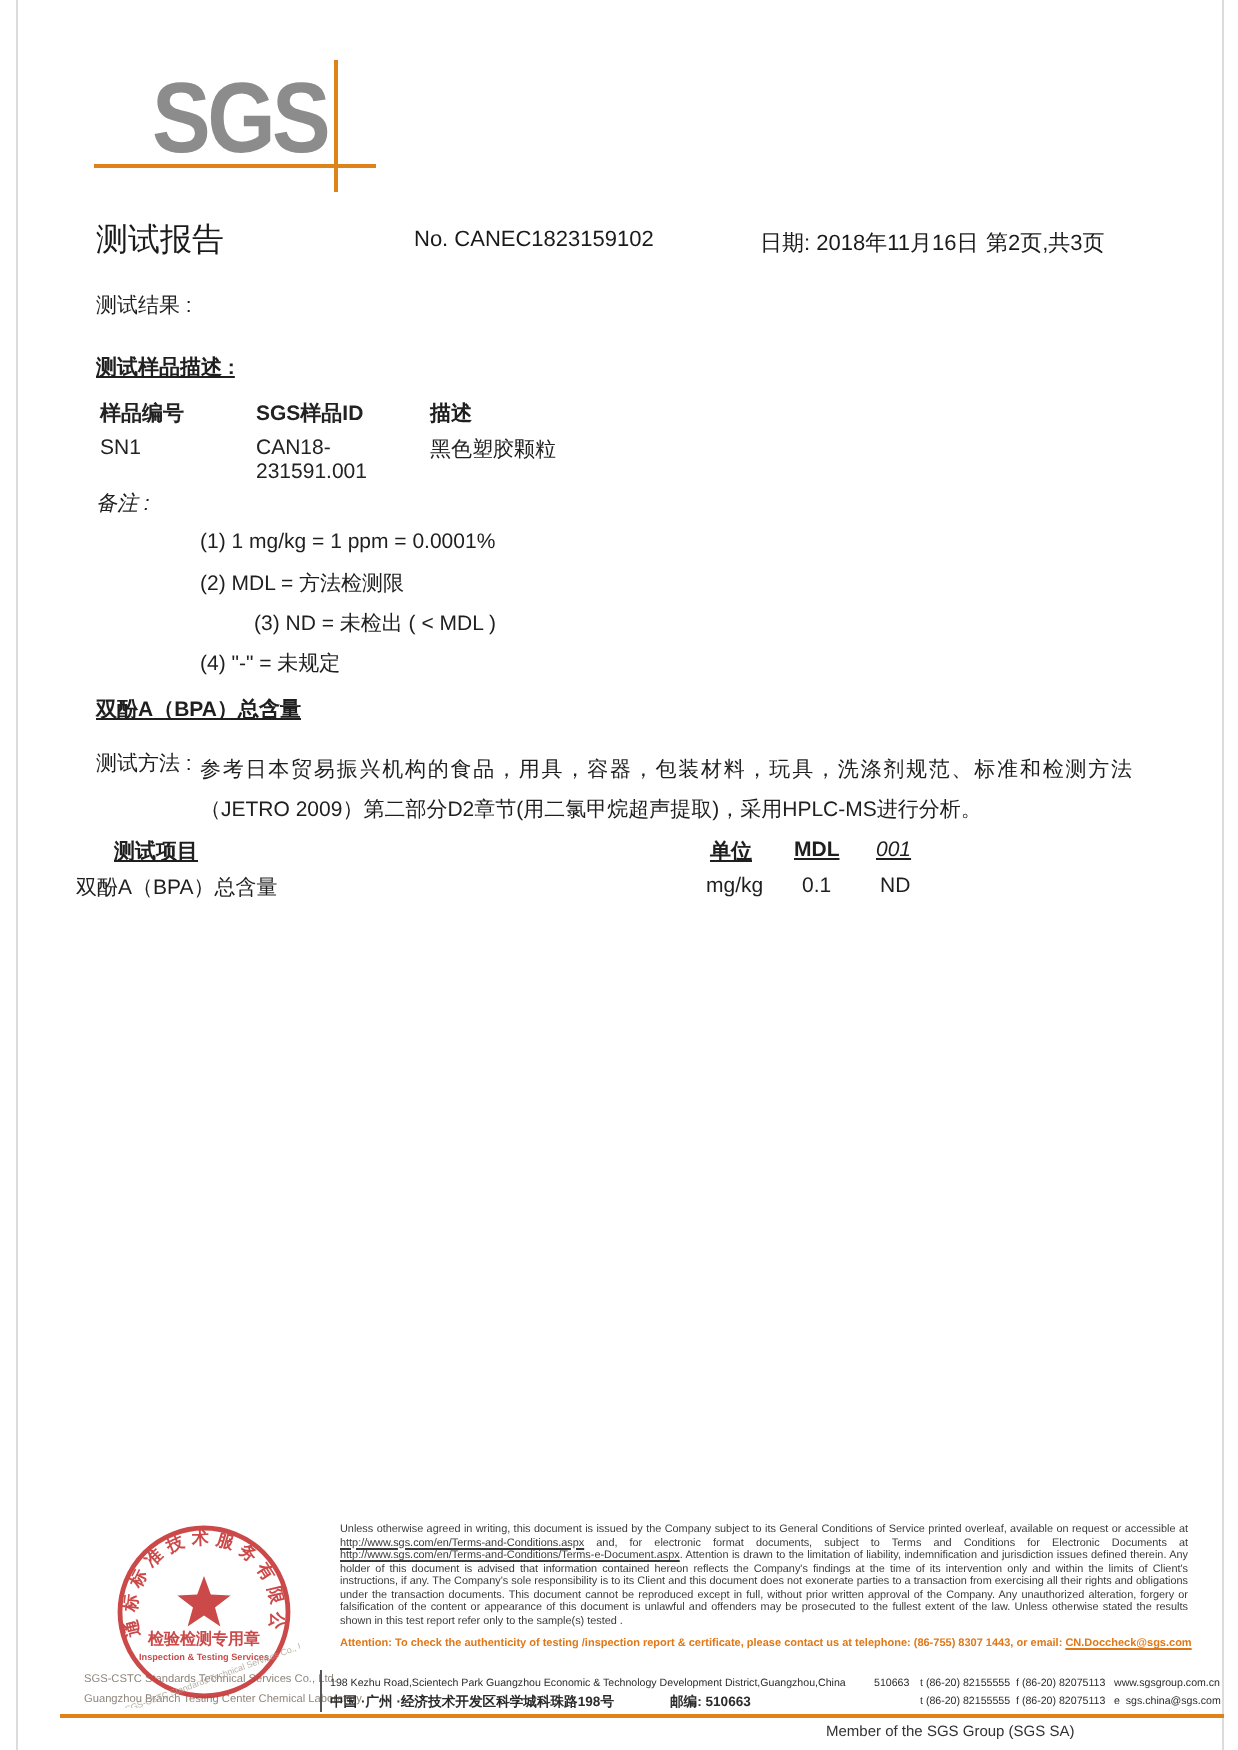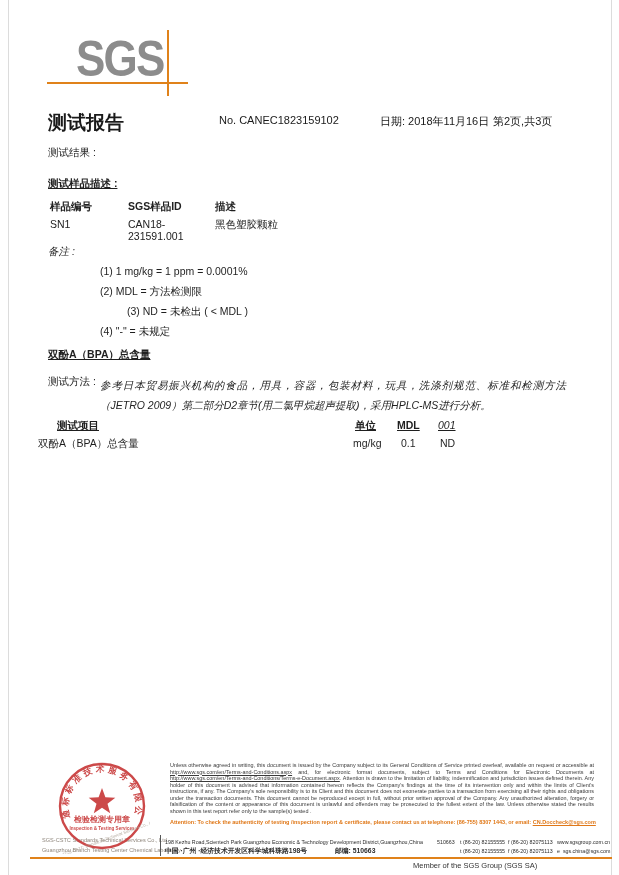--- a/index.html
+++ b/index.html
@@ -7,21 +7,21 @@
     position:relative;width:618px;height:875px;background:#ffffff;overflow:hidden;
     font-family:"Liberation Sans","DejaVu Sans",sans-serif;color:#222;
   }
   .abs{position:absolute;white-space:pre;}
   
   .edge{position:absolute;top:0;bottom:0;width:1px;background:#dcdcdc;}
   
   .logo{font-weight:bold;font-size:50px;color:#8c8c8c;letter-spacing:-2px;transform:scaleX(.88);transform-origin:left top;line-height:1;}
   .oline{position:absolute;background:#e0821a;}
   
-  .title{font-size:19px;font-weight:bold;color:#1a1a1a;}
+  .title{font-size:16px;font-weight:normal;color:#1a1a1a;}
   .meta{font-size:11px;color:#1a1a1a;}
   
   .b{font-size:10.5px;color:#1f1f1f;}
   .bold{font-weight:bold;}
   .ul{text-decoration:underline;}
   .it{font-style:italic;}
   .cell{position:absolute;text-align:left;font-size:10.5px;}
   .method{position:absolute;width:466px;white-space:normal;line-height:20px;font-size:10.5px;color:#1f1f1f;text-align:justify;}
   
   .disc{position:absolute;left:170px;top:762px;width:424px;white-space:normal;
@@ -44,21 +44,21 @@
 <div id="page">
 
   <div class="edge" style="left:8px;"></div>
   <div class="edge" style="left:611px;"></div>
 
   <div class="abs logo" style="left:76px;top:34px;">SGS</div>
   <div class="oline" style="left:167px;top:30px;width:2px;height:66px;"></div>
   <div class="oline" style="left:47px;top:82px;width:141px;height:2px;"></div>
 
   <div class="abs title" style="left:48px;top:110px;">测试报告</div>
-  <div class="abs meta" style="left:207px;top:114px;margin-left:12px;">No. CANEC1823159102</div>
+  <div class="abs meta" style="left:207px;top:114px;">No. CANEC1823159102</div>
   <div class="abs meta" style="left:380px;top:114px;">日期: 2018年11月16日</div>
   <div class="abs meta" style="left:493px;top:114px;">第2页,共3页</div>
 
   <div class="abs b" style="left:48px;top:146px;">测试结果 :</div>
   <div class="abs b bold ul" style="left:48px;top:177px;">测试样品描述 :</div>
 
   <div class="cell bold" style="left:50px;top:200px;width:76px;">样品编号</div>
   <div class="cell bold" style="left:128px;top:200px;width:84px;">SGS样品ID</div>
   <div class="abs b bold" style="left:215px;top:200px;">描述</div>
   <div class="cell" style="left:50px;top:218px;width:76px;">SN1</div>
@@ -66,21 +66,21 @@
   <div class="abs b" style="left:215px;top:218px;text-align:right;">黑色塑胶颗粒</div>
 
   <div class="abs b" style="left:48px;top:245px;font-style:italic;">备注 :</div>
   <div class="abs b" style="left:100px;top:265px;">(1) 1 mg/kg = 1 ppm = 0.0001%</div>
   <div class="abs b" style="left:100px;top:285px;">(2) MDL = 方法检测限</div>
   <div class="abs b" style="left:100px;top:305px;margin-left:27px;">(3) ND = 未检出 ( &lt; MDL )</div>
   <div class="abs b" style="left:100px;top:325px;">(4) "-" = 未规定</div>
 
   <div class="abs b bold ul" style="left:48px;top:348px;">双酚A（BPA）总含量</div>
   <div class="abs b" style="left:48px;top:375px;">测试方法 :</div>
-  <div class="method" style="left:100px;top:375px;font-style:italic;">参考日本贸易振兴机构的食品，用具，容器，包装材料，玩具，洗涤剂规范、标准和检测方法（JETRO 2009）第二部分D2章节(用二氯甲烷超声提取)，采用HPLC-MS进行分析。</div>
+  <div class="method" style="left:100px;top:375px;">参考日本贸易振兴机构的食品，用具，容器，包装材料，玩具，洗涤剂规范、标准和检测方法（JETRO 2009）第二部分D2章节(用二氯甲烷超声提取)，采用HPLC-MS进行分析。</div>
 
   <div class="abs b bold ul" style="left:57px;top:419px;">测试项目</div>
   <div class="abs b bold ul" style="left:355px;top:419px;">单位</div>
   <div class="abs b bold ul" style="left:397px;top:419px;">MDL</div>
   <div class="abs b it ul" style="left:438px;top:419px;">001</div>
   <div class="abs b" style="left:38px;top:437px;">双酚A（BPA）总含量</div>
   <div class="abs b" style="left:353px;top:437px;">mg/kg</div>
   <div class="abs b" style="left:401px;top:437px;">0.1</div>
   <div class="abs b" style="left:440px;top:437px;text-align:right;">ND</div>
 

